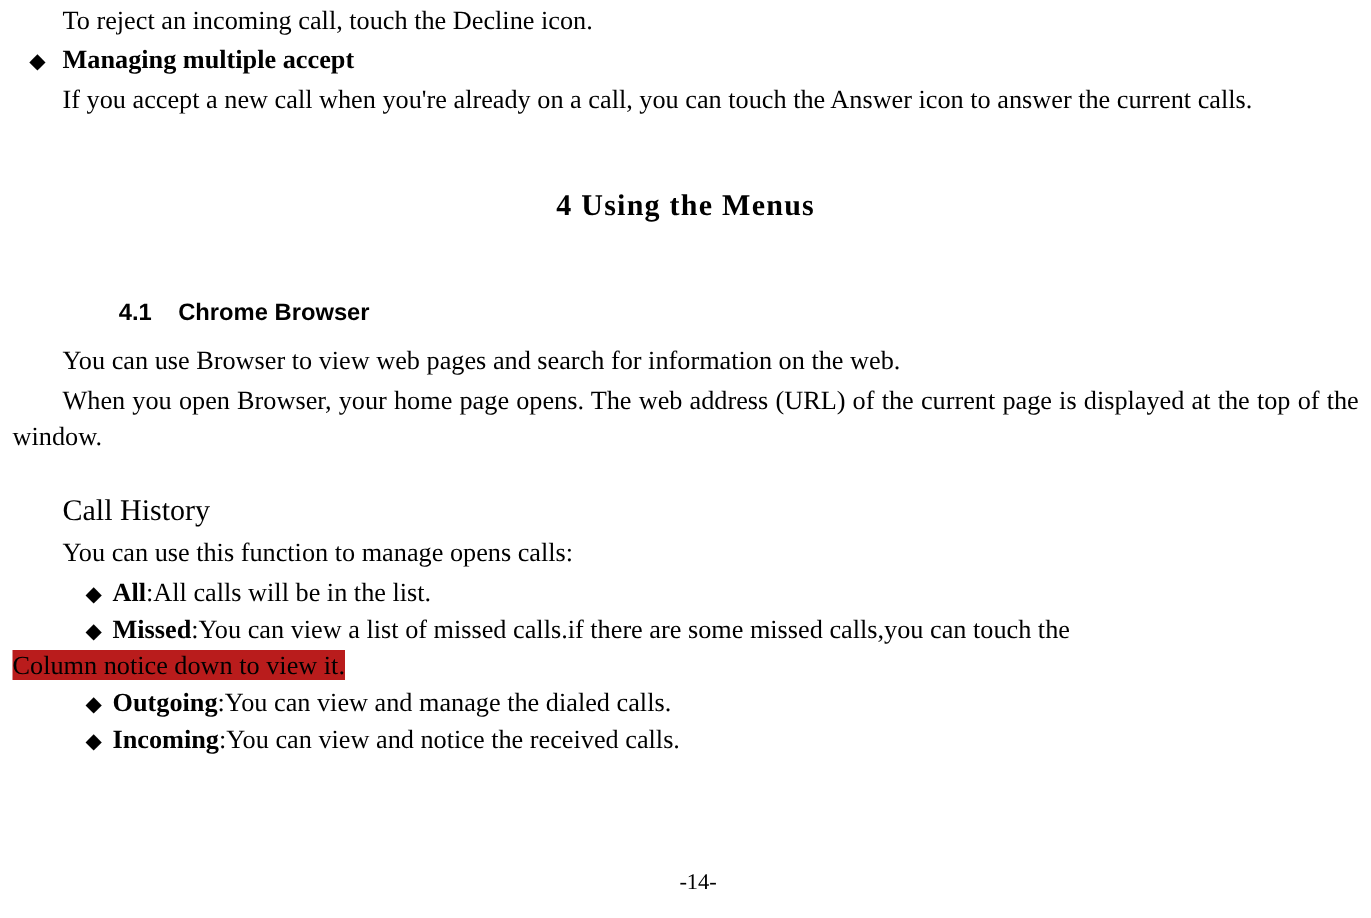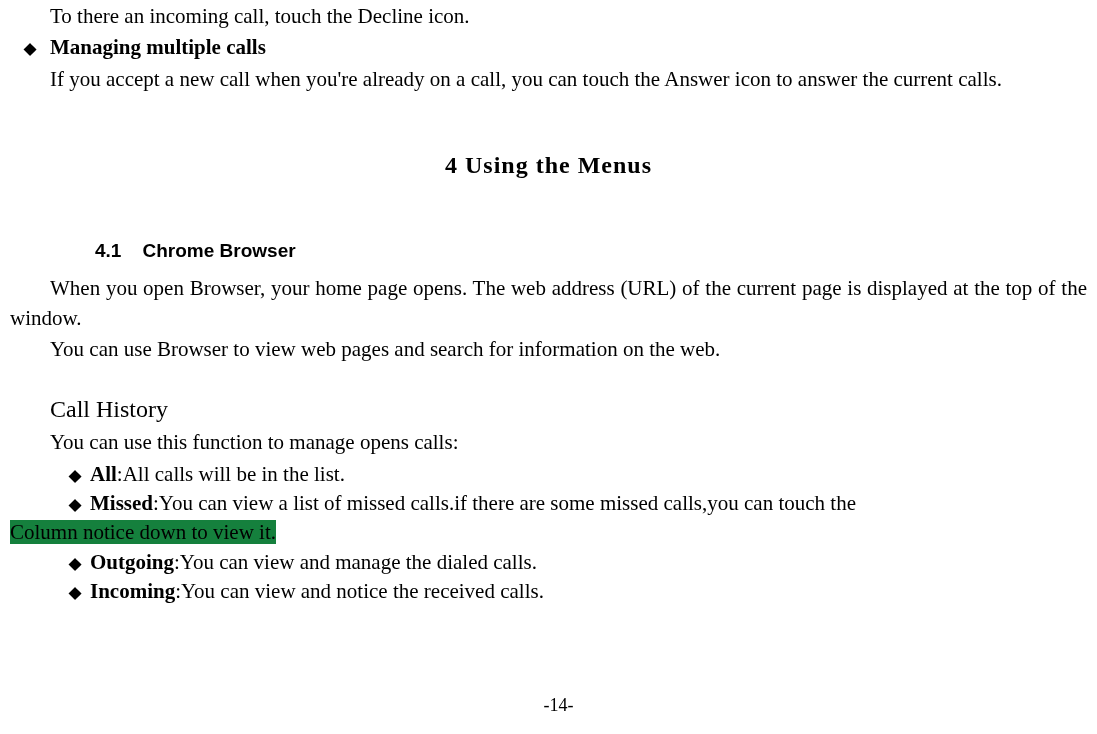--- a/index.html
+++ b/index.html
@@ -64,51 +64,51 @@
     align-items: baseline;
     text-align: justify;
   }
   .list-bullet {
     width: 30px;
     text-align: center;
     flex: 0 0 30px;
     font-size: 17px;
   }
   .list-content { flex: 1; }
-  .hl { background: #15803d; }
+  .hl { background: #b91c1c; }
   .footer {
     position: absolute;
     bottom: 18px;
     width: 100%;
     text-align: center;
     font-size: 18px;
   }
 </style>
 </head>
 <body>
 
 <div class="page">
 
-  <div class="body-block indent">To there an incoming call, touch the Decline icon.</div>
+  <div class="body-block indent">To reject an incoming call, touch the Decline icon.</div>
 
   <div class="bullet-row">
     <div class="bullet">◆</div>
-    <div class="bullet-content bold">Managing multiple calls</div>
+    <div class="bullet-content bold">Managing multiple accept</div>
   </div>
 
   <div class="body-block indent justify">If you accept a new call when you're already on a call, you can touch the Answer icon to answer the current calls.</div>
 
   <div class="section-title">4 Using the Menus</div>
 
   <div class="sub-title">
     <span>4.1</span>&nbsp;&nbsp;&nbsp;&nbsp;<span>Chrome Browser</span>
   </div>
 
+  <div class="body-block indent justify">You can use Browser to view web pages and search for information on the web.</div>
   <div class="body-block indent justify">When you open Browser, your home page opens. The web address (URL) of the current page is displayed at the top of the window.</div>
-  <div class="body-block indent justify">You can use Browser to view web pages and search for information on the web.</div>
 
   <div class="small-heading">Call History</div>
   <div class="body-block indent">You can use this function to manage opens calls:</div>
 
   <div class="list-block">
 
     <div class="list-row">
       <div class="list-bullet">◆</div>
       <div class="list-content"><span class="bold">All</span><span>:All calls will be in the list.</span></div>
     </div>

